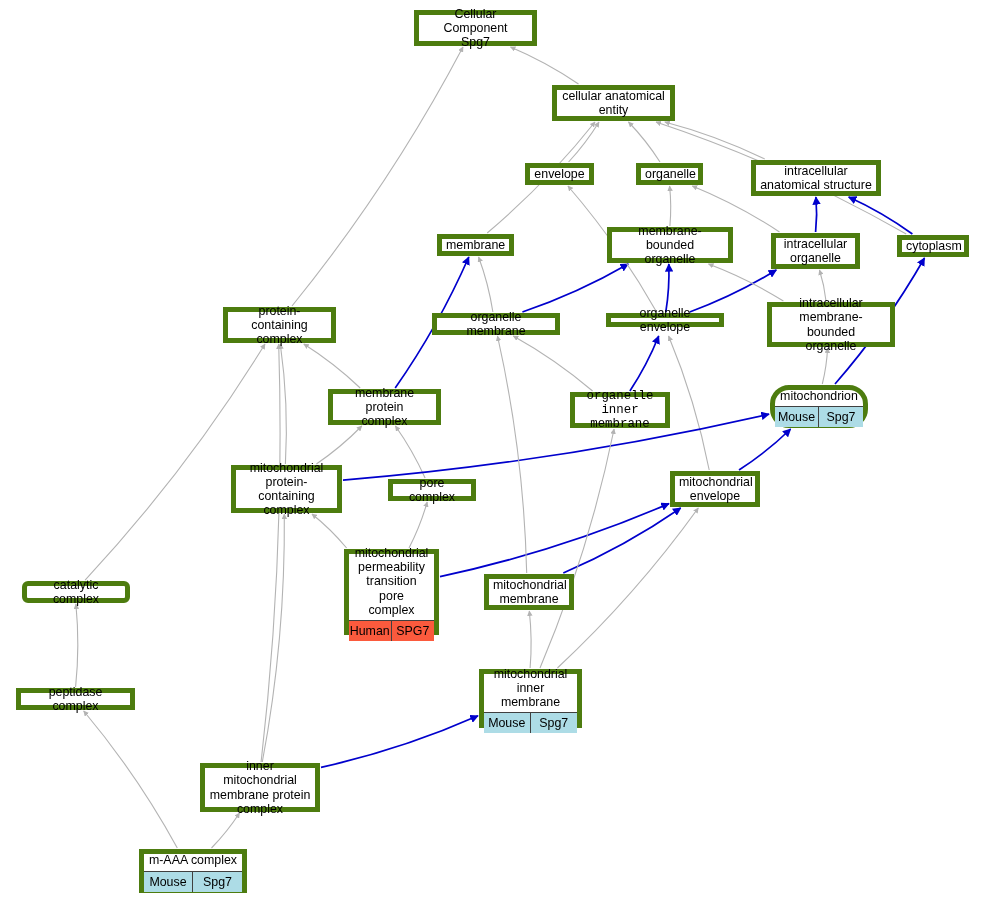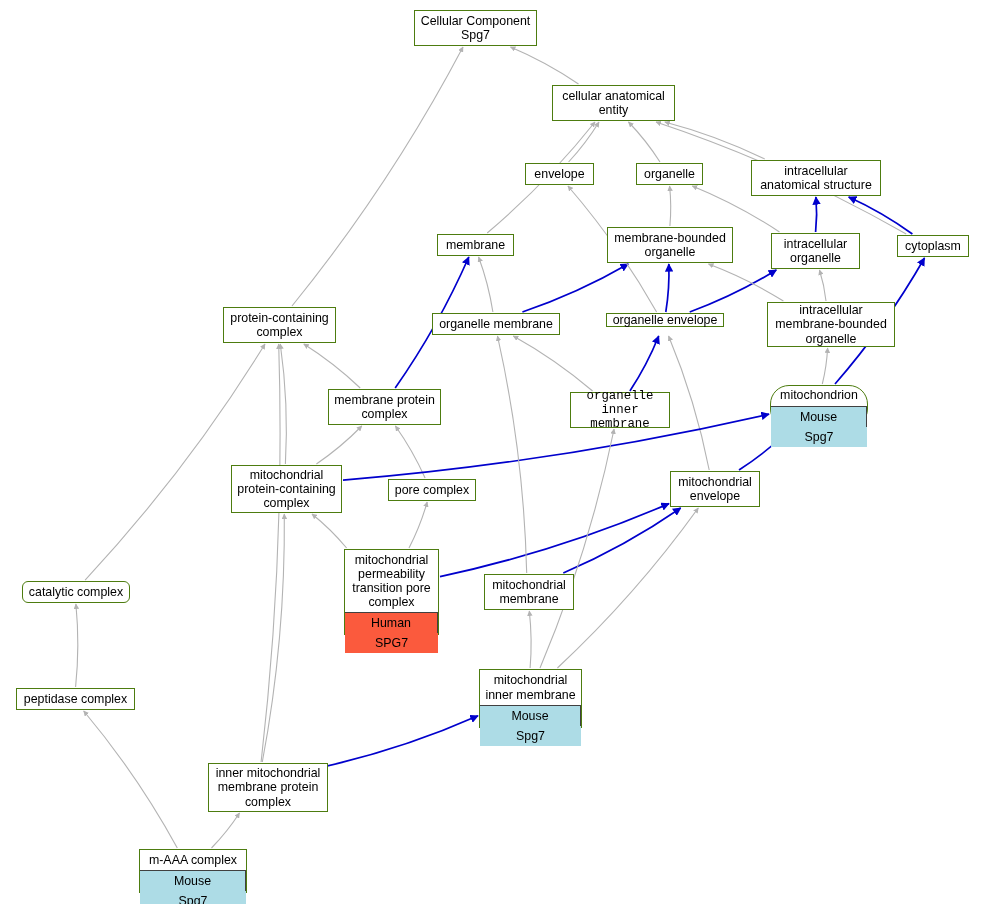--- a/index.html
+++ b/index.html
@@ -20,42 +20,42 @@
     position: absolute;
     left: 0;
     top: 0;
     width: 984px;
     height: 904px;
     pointer-events: none;
   }
   .node {
     position: absolute;
     box-sizing: border-box;
-    border: 1px solid #4d7c0f;
+    border: 5px solid #4d7c0f;
     background: #ffffff;
     display: flex;
     flex-direction: column;
     justify-content: center;
     align-items: stretch;
   }
   .node .title {
     font-size: 12.4px;
     line-height: 14.2px;
     color: #000000;
     text-align: center;
     padding: 3px 4px 3px 4px;
     white-space: pre-line;
   }
   .node.has-anno .title {
     border-bottom: 1px solid #404040;
     padding: 3px 4px 3px 4px;
   }
   .anno-row {
     display: flex;
-    flex-direction: column;
+    flex-direction: row;
     height: 21px;
   }
   .anno-cell {
     flex: 1 1 50%;
     font-size: 12.4px;
     line-height: 20px;
     text-align: center;
     color: #000000;
     box-sizing: border-box;
   }
@@ -222,21 +222,21 @@
         <div class="title">peptidase complex</div>
       </div>
       <div class="node has-anno" style="left: 479px; top: 669px; width: 103px; height: 59px;">
         <div class="title">mitochondrial
 inner membrane</div>
         <div class="anno-row">
           <div class="anno-cell left anno-mouse">Mouse</div>
           <div class="anno-cell anno-mouse">Spg7</div>
         </div>
       </div>
-      <div class="node" style="left: 208px; top: 763px; width: 120px; height: 49px;">
+      <div class="node" style="left: 200px; top: 763px; width: 120px; height: 49px;">
         <div class="title">inner mitochondrial
 membrane protein
 complex</div>
       </div>
       <div class="node has-anno" style="left: 139px; top: 849px; width: 108px; height: 44px;">
         <div class="title">m-AAA complex</div>
         <div class="anno-row">
           <div class="anno-cell left anno-mouse">Mouse</div>
           <div class="anno-cell anno-mouse">Spg7</div>
         </div>

